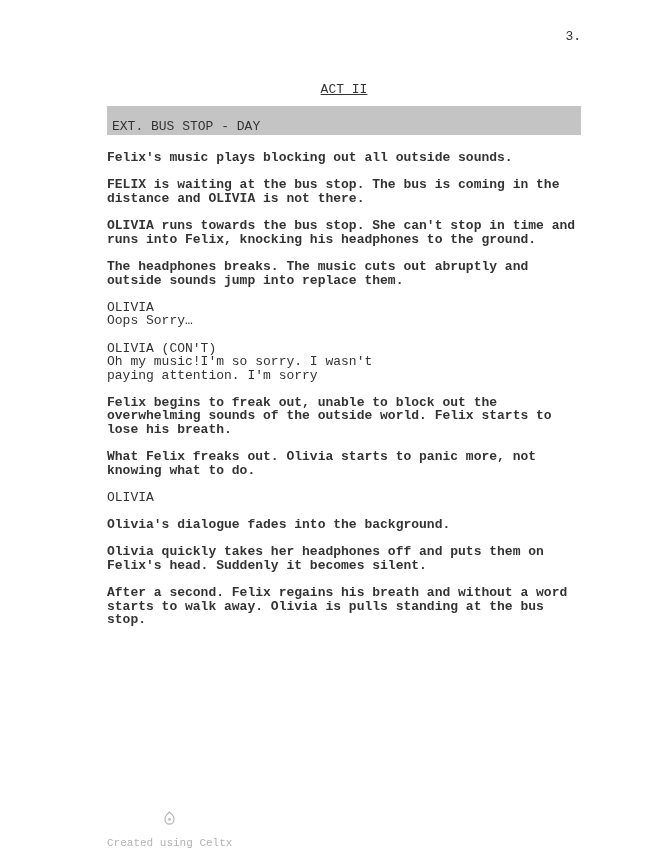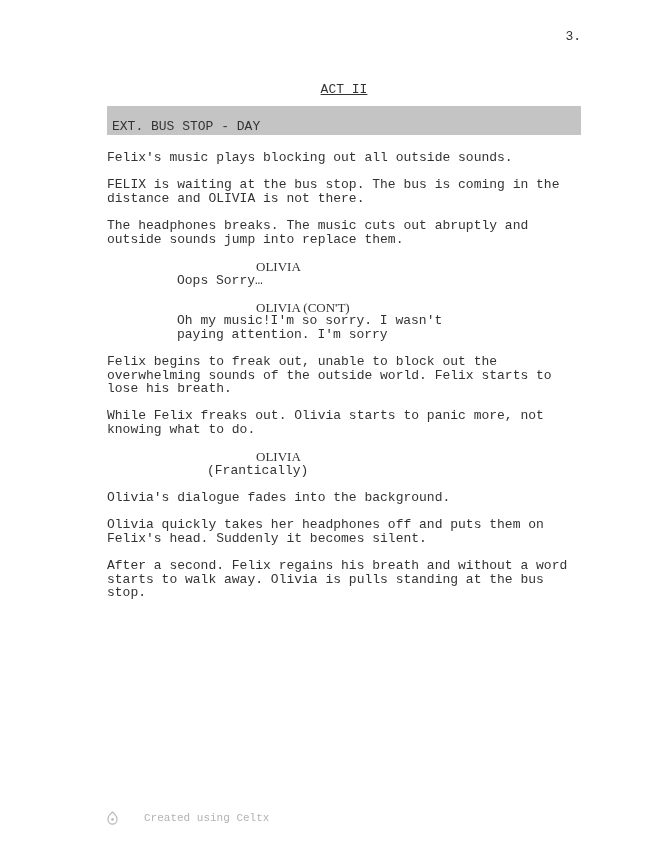--- a/index.html
+++ b/index.html
@@ -32,35 +32,37 @@
   .act-heading .underlined { text-decoration: underline; }
   .scene-heading {
     background: #c4c4c4;
     padding: 14px 0 2px 5px;
     margin: 0 0 16px 0;
     white-space: pre-wrap;
   }
   .para {
     white-space: pre-wrap;
     margin: 0 0 13.6px 0;
+    font-weight: bold;
   }
   .dialogue-block { margin: 0 0 13.6px 0; }
-  .character { margin-left: 149px; white-space: pre-wrap; font-family: Liberation Serif, serif; }
+  .character { white-space: pre-wrap; }
   .parenthetical { margin-left: 100px; white-space: pre-wrap; }
-  .dialogue { margin-left: 70px; width: 330px; white-space: pre-wrap; }
+  .dialogue { width: 330px; white-space: pre-wrap; }
   .footer {
     position: absolute;
     left: 107px;
     top: 811px;
     display: flex;
     align-items: center;
-    gap: 26px;
+    gap: 10px;
     color: #b3b3b3;
     font-size: 11px;
     line-height: 15px;
+    flex-direction: column;
   }
   .footer svg { display: block; flex: 0 0 auto; }
 </style>
 </head>
 <body>
 
 <div class="page">
 
   <div class="page-number">3.</div>
 
@@ -70,46 +72,47 @@
       <span class="underlined">ACT II</span>
     </div>
 
     <div class="scene-heading">EXT. BUS STOP - DAY</div>
 
     <div class="para">Felix's music plays blocking out all outside sounds.</div>
 
     <div class="para">FELIX is waiting at the bus stop. The bus is coming in the
 distance and OLIVIA is not there.</div>
 
+    <div class="para">OLIVIA runs towards the bus stop. She can't stop in time and
+runs into Felix, knocking his headphones to the ground.</div>
 
     <div class="para">The headphones breaks. The music cuts out abruptly and
 outside sounds jump into replace them.</div>
 
     <div class="dialogue-block">
       <div class="character">OLIVIA</div>
       <div class="dialogue">Oops Sorry…</div>
     </div>
 
 
     <div class="dialogue-block">
       <div class="character">OLIVIA (CON'T)</div>
       <div class="dialogue">Oh my music!I'm so sorry. I wasn't
 paying attention. I'm sorry</div>
     </div>
 
     <div class="para">Felix begins to freak out, unable to block out the
 overwhelming sounds of the outside world. Felix starts to
 lose his breath.</div>
 
-    <div class="para">While Felix freaks out. Olivia starts to panic more, not
+    <div class="para">What Felix freaks out. Olivia starts to panic more, not
 knowing what to do.</div>
 
     <div class="dialogue-block">
       <div class="character">OLIVIA</div>
-      <div class="parenthetical">(Frantically)</div>
     </div>
 
     <div class="para">Olivia's dialogue fades into the background.</div>
 
 
     <div class="para">Olivia quickly takes her headphones off and puts them on
 Felix's head. Suddenly it becomes silent.</div>
 
     <div class="para">After a second. Felix regains his breath and without a word
 starts to walk away. Olivia is pulls standing at the bus stop.</div>

